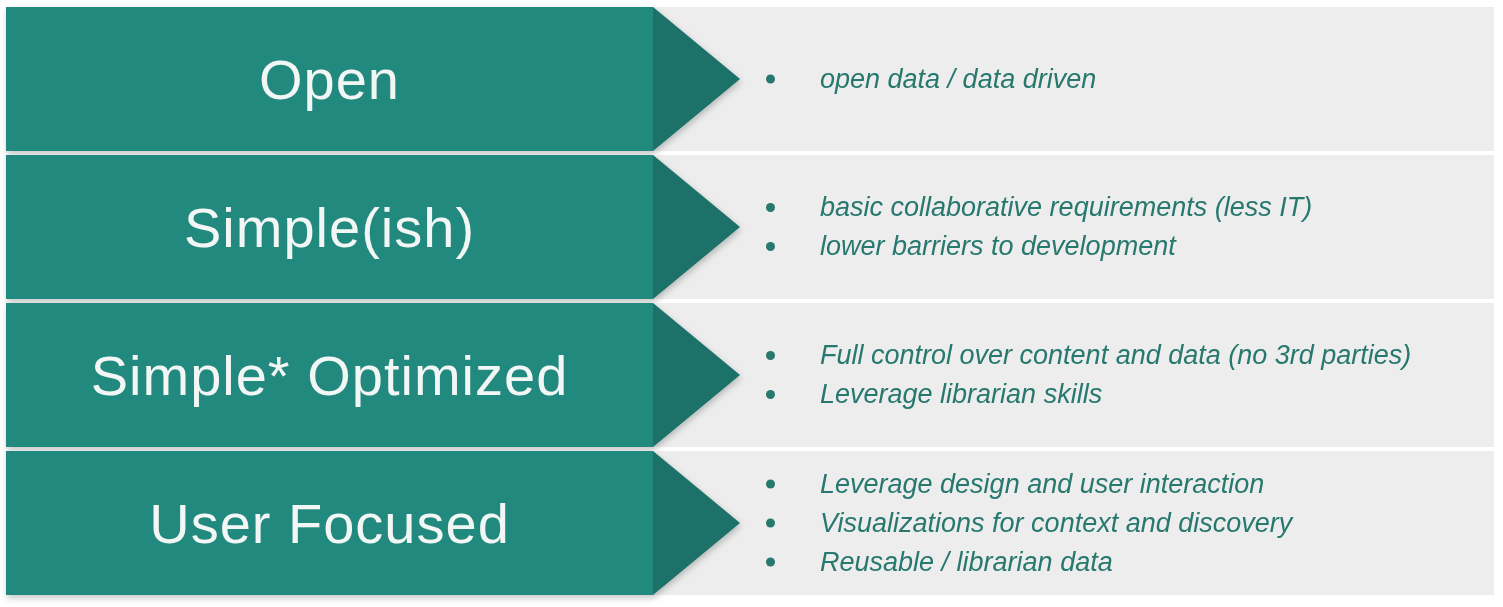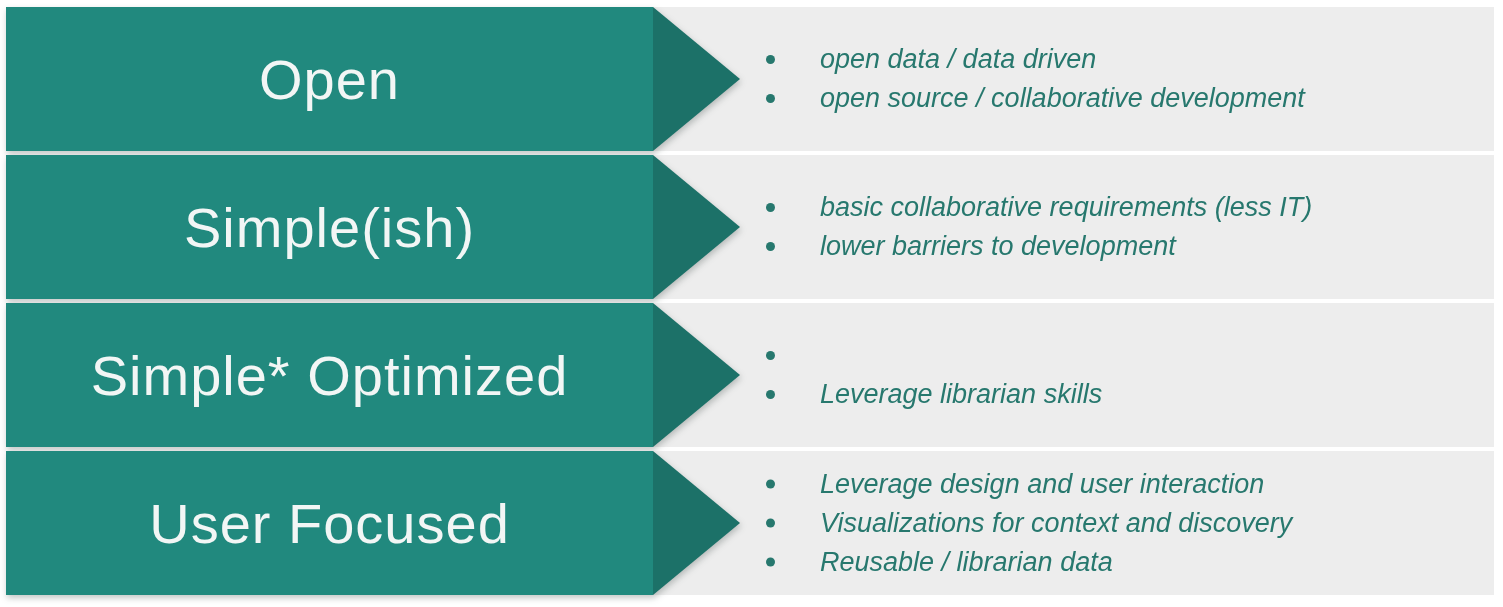--- a/index.html
+++ b/index.html
@@ -104,24 +104,20 @@
         <div class="banner-rect">
           <span class="banner-label">Open</span>
         </div>
         <div class="banner-arrowhead"></div>
       </div>
       <ul class="bullets">
         <li class="bullet">
           <span class="dot"></span>
           <span class="bullet-text">open data / data driven</span>
         </li>
-        <li class="bullet">
-          <span class="dot"></span>
-          <span class="bullet-text">open source / collaborative development</span>
-        </li>
       </ul>
     </div>
 
     <div class="row">
       <div class="banner">
         <div class="banner-rect">
           <span class="banner-label">Simple(ish)</span>
         </div>
         <div class="banner-arrowhead"></div>
       </div>
@@ -140,20 +136,21 @@
     <div class="row">
       <div class="banner">
         <div class="banner-rect">
           <span class="banner-label">Simple* Optimized</span>
         </div>
         <div class="banner-arrowhead"></div>
       </div>
       <ul class="bullets">
         <li class="bullet">
           <span class="dot"></span>
+          <span class="bullet-text">Full control over content and data (no 3rd parties)</span>
         </li>
         <li class="bullet">
           <span class="dot"></span>
           <span class="bullet-text">Leverage librarian skills</span>
         </li>
       </ul>
     </div>
 
     <div class="row">
       <div class="banner">

